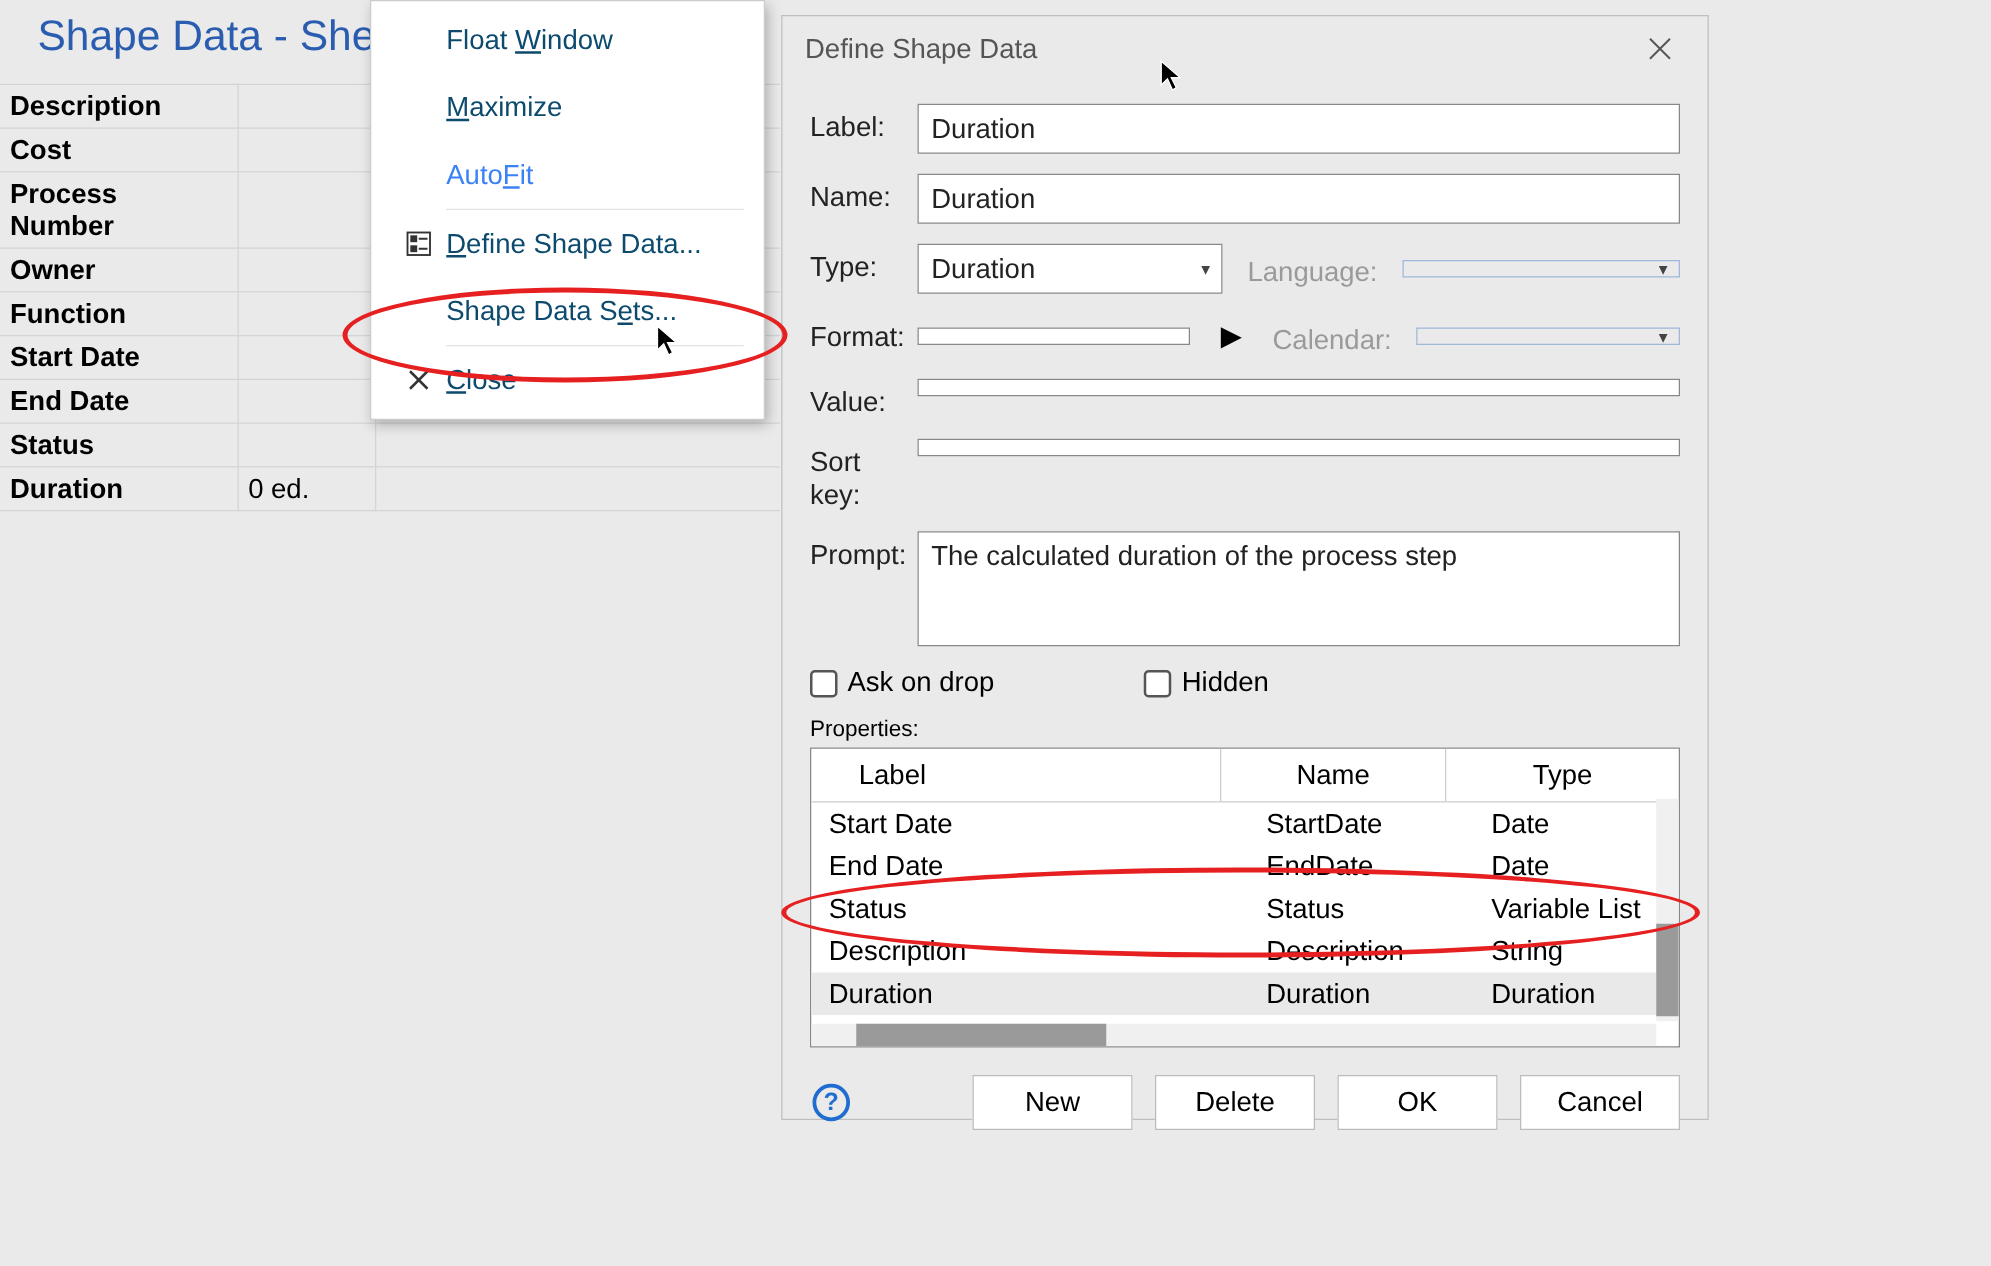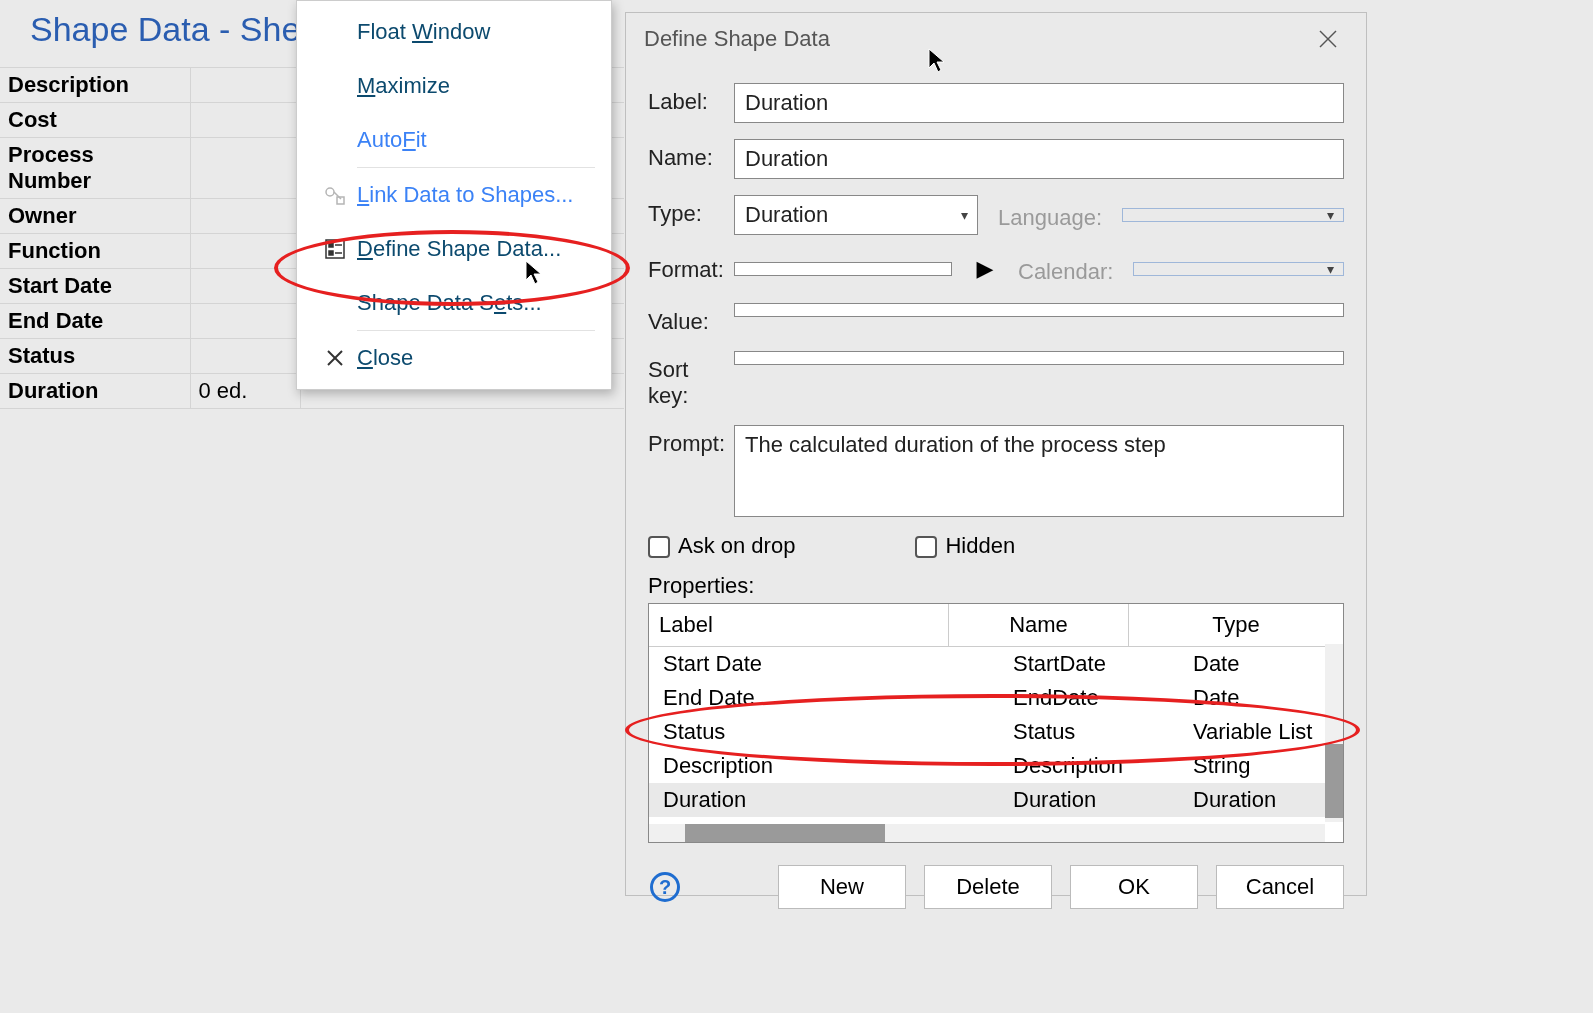--- a/index.html
+++ b/index.html
@@ -45,25 +45,25 @@
   .text-input.small { width: 244px; }
   .text-input.disabled-look { background: #eaeaea; border:1px solid #9fb7d9; color:#777; }
   .text-input.format { width: 218px; }
   .select-wrap { position: relative; display: inline-block; }
   .select-wrap .caret { position: absolute; right: 10px; top: 50%; transform: translateY(-50%); font-size: 14px; color: #444; pointer-events:none; }
   .arrow-btn { width: 26px; height: 36px; display:flex; align-items:center; justify-content:center; font-size: 22px; }
   .prompt-box { background: #fff; border: 1px solid #888; padding: 6px 10px; font-size: 22px; color:#222; width: 100%; height: 92px; resize:none; }
   .checkbox { width: 22px; height: 22px; border: 2px solid #555; border-radius: 4px; display:inline-block; vertical-align:middle; margin-right:8px; background:#fff; }
   .checks { display:flex; gap: 120px; margin: 10px 0 14px 0; padding-left: 0; }
 
-  .props-label { font-size: 22px; margin-bottom: 4px; }
+  .props-label { font-size: 18px; margin-bottom: 4px; }
   .props-grid { background: #fff; border: 1px solid #888; height: 240px; position: relative; overflow:hidden; }
   .grid-header { display:flex; border-bottom: 1px solid #ccc; }
   .grid-header div { padding: 8px 10px; font-size: 22px; }
-  .gh-label { width: 300px; border-right: 1px solid #ccc; }
+  .gh-label { width: 300px; border-right: 1px solid #ccc; margin-left: 28px; }
   .gh-name { width: 180px; border-right: 1px solid #ccc; text-align:center; }
   .gh-type { flex:1; text-align:center; }
   .grid-body { }
   .grid-row { display:flex; }
   .grid-row div { padding: 4px 14px; font-size: 22px; }
   .gc-label { width: 350px; }
   .gc-name { width: 180px; }
   .gc-type { flex:1; }
   .grid-row.selected { background: #e9e9e9; }
 
@@ -141,32 +141,20 @@
   </div>
   <div class="menu-item">
     <span class="mi-icon"></span>
     <span class="mi-text"><u>M</u>aximize</span>
   </div>
   <div class="menu-item disabled">
     <span class="mi-icon"></span>
     <span class="mi-text">Auto<u>F</u>it</span>
   </div>
   <div class="menu-sep"></div>
-  <div class="menu-item disabled">
-    <span class="mi-icon menu-icon-link">
-      <svg width="24" height="24">
-          <g stroke="#b5b5b5" stroke-width="1.5" fill="none">
-            <circle cx="7" cy="9" r="4"></circle>
-            <path d="M11 9 L18 16"></path>
-            <rect x="14" y="14" width="7" height="7"></rect>
-          </g>
-        </svg>
-    </span>
-    <span class="mi-text"><u>L</u>ink Data to Shapes...</span>
-  </div>
   <div class="menu-item">
     <span class="mi-icon menu-icon-define">
       <svg width="22" height="22">
           <g stroke="#333" stroke-width="1.5" fill="none">
             <rect x="2" y="2" width="18" height="18"></rect>
             <rect x="5" y="5" width="4" height="4" fill="#333"></rect>
             <rect x="5" y="13" width="4" height="4" fill="#333"></rect>
             <line x1="11" y1="7" x2="18" y2="7"></line>
             <line x1="11" y1="15" x2="18" y2="15"></line>
           </g>

